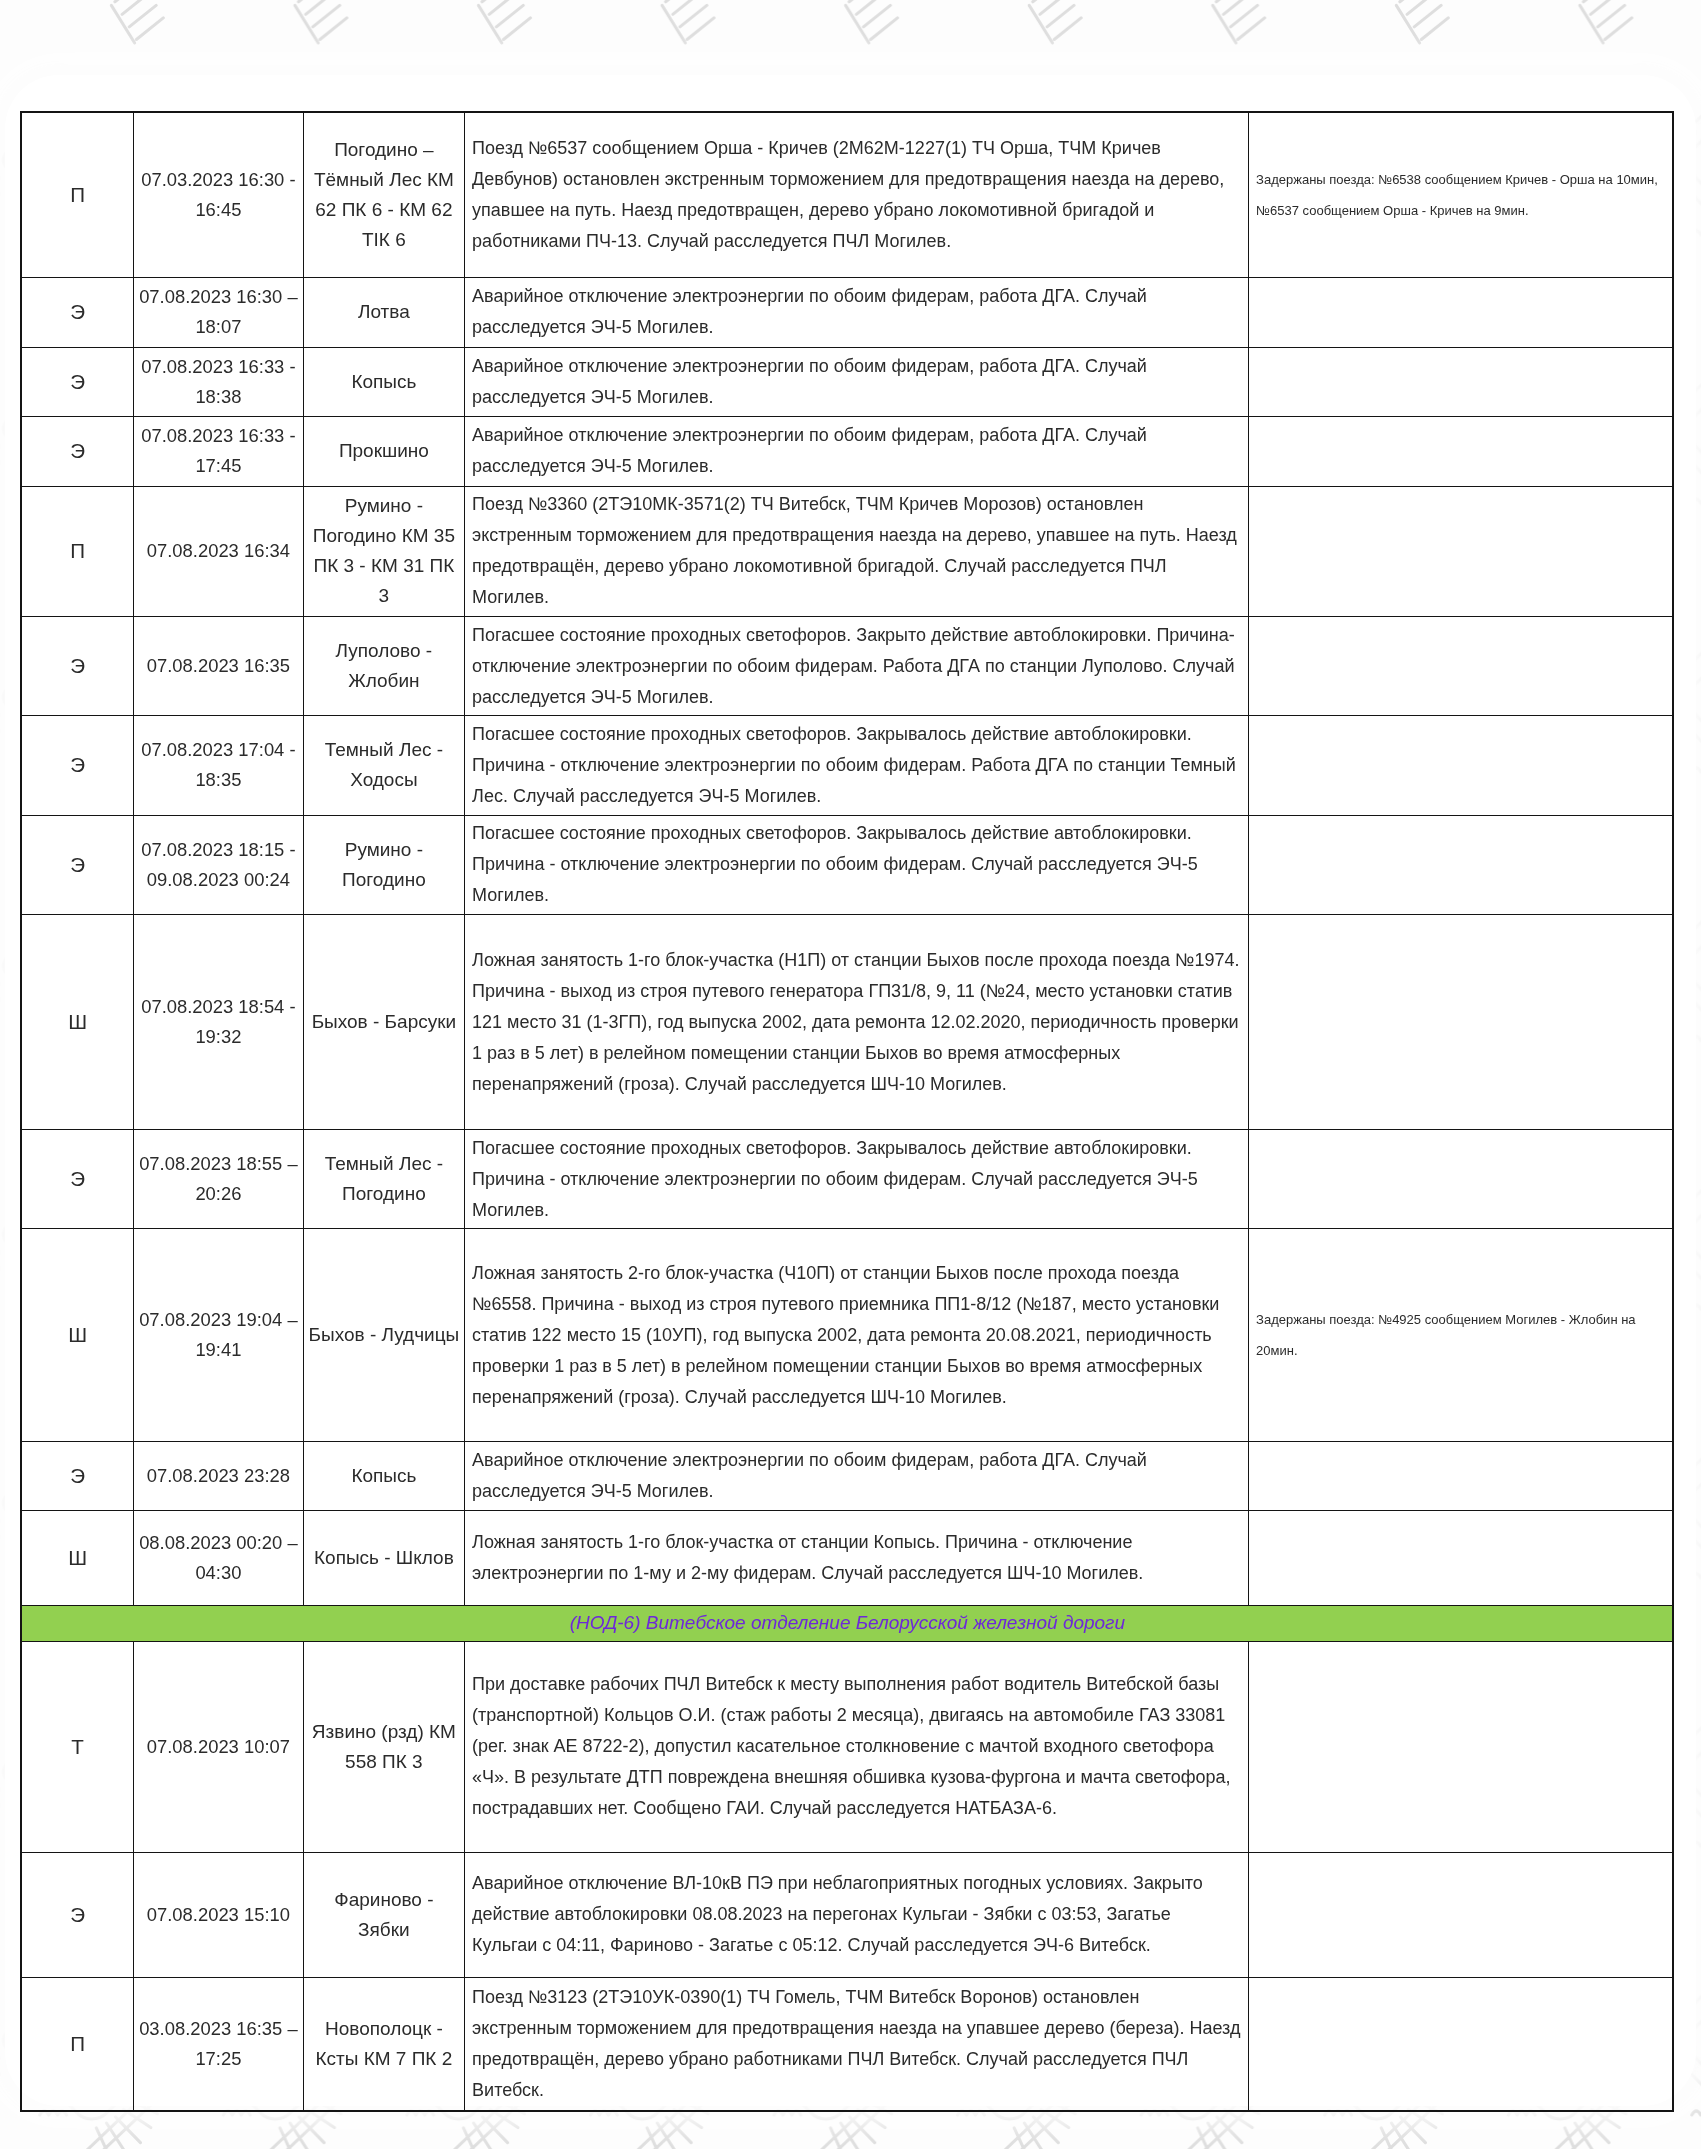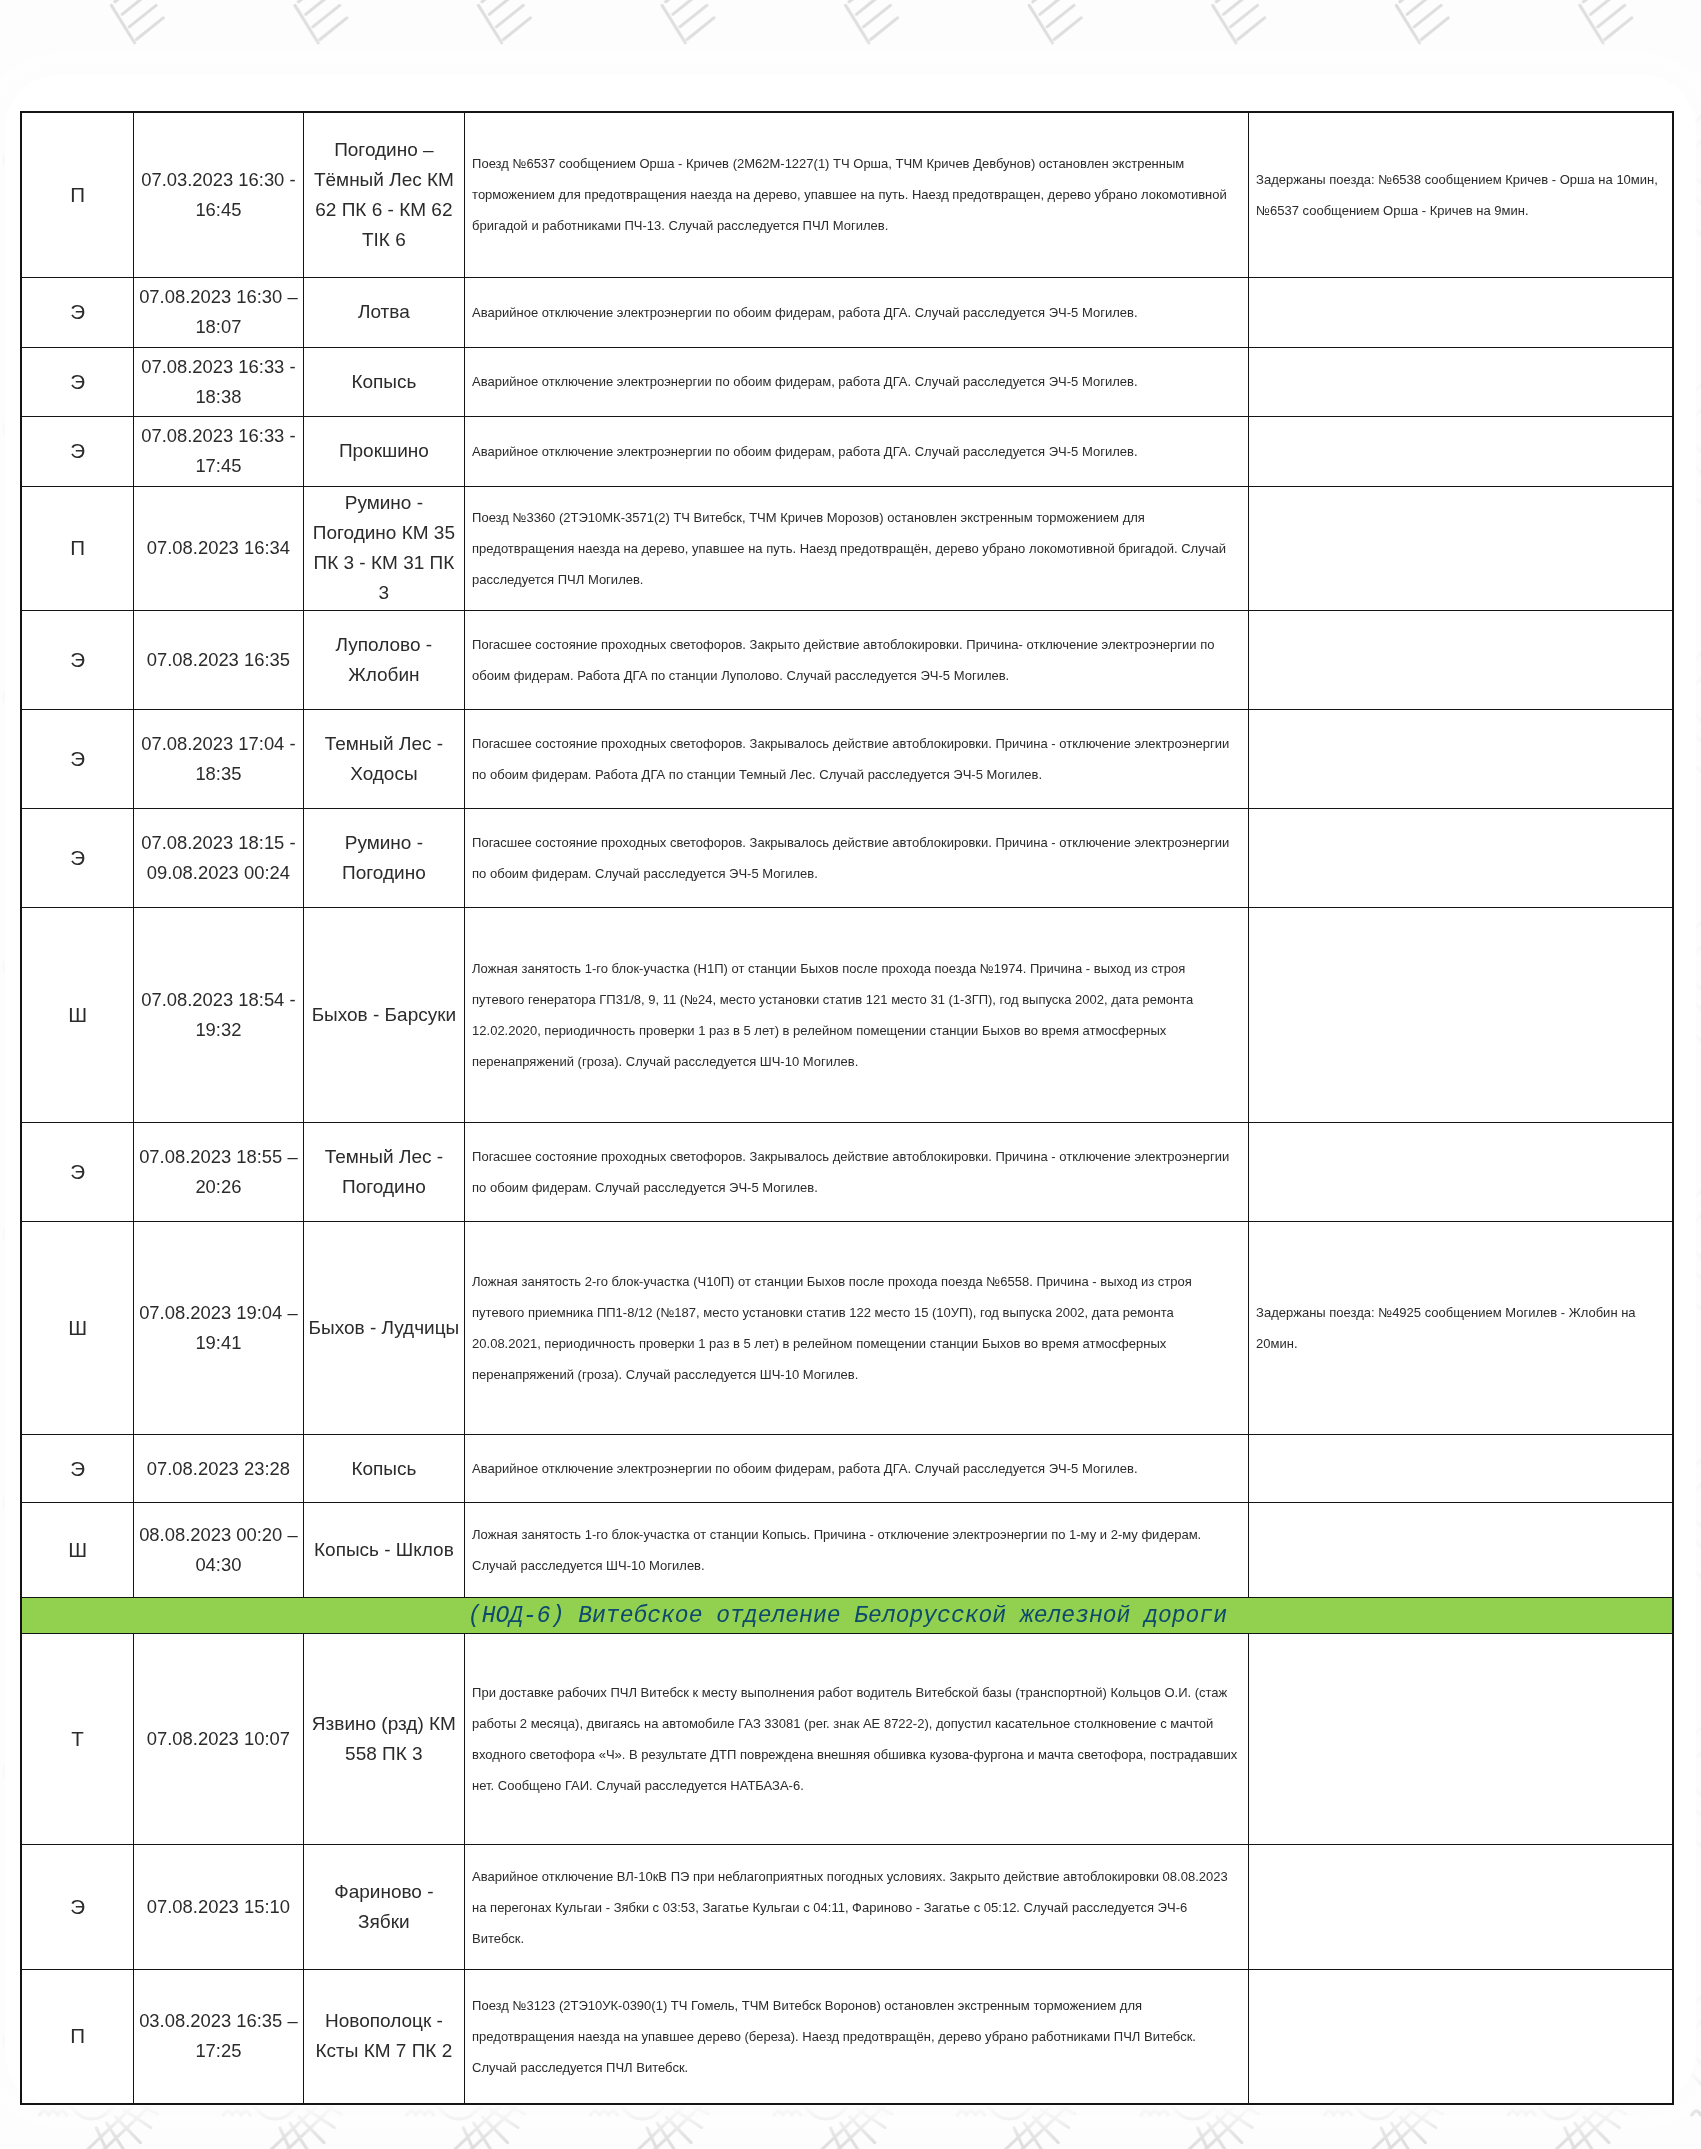--- a/index.html
+++ b/index.html
@@ -48,38 +48,37 @@
   }
   td.c-loc {
     text-align: center;
     font-size: 19px;
     line-height: 30px;
     padding: 1.8px 3.6px;
     margin-top: 29px;
   }
   td.c-desc {
     text-align: left;
-    font-size: 13px;
+    font-size: 18px;
     line-height: 31px;
     padding: 2.7px 7.2px;
   }
   td.c-note {
     text-align: left;
     font-size: 13px;
     line-height: 31px;
     padding: 2.7px 7.2px;
   }
   td.c-section {
     background: #92d050;
     text-align: center;
     font-style: italic;
-    font-size: 23px;
-    color: #0c4a6e;
+    font-size: 19px;
+    color: #6d28d9;
     padding: 1.8px 5.4px;
-    font-family: Liberation Mono, monospace;
   }
   tbody tr:nth-child(1)  { height: 165px; }
   tbody tr:nth-child(2)  { height: 70px; }
   tbody tr:nth-child(3)  { height: 69px; }
   tbody tr:nth-child(4)  { height: 70px; }
   tbody tr:nth-child(5)  { height: 122px; }
   tbody tr:nth-child(6)  { height: 99px; }
   tbody tr:nth-child(7)  { height: 99px; }
   tbody tr:nth-child(8)  { height: 99px; }
   tbody tr:nth-child(9)  { height: 215px; }

